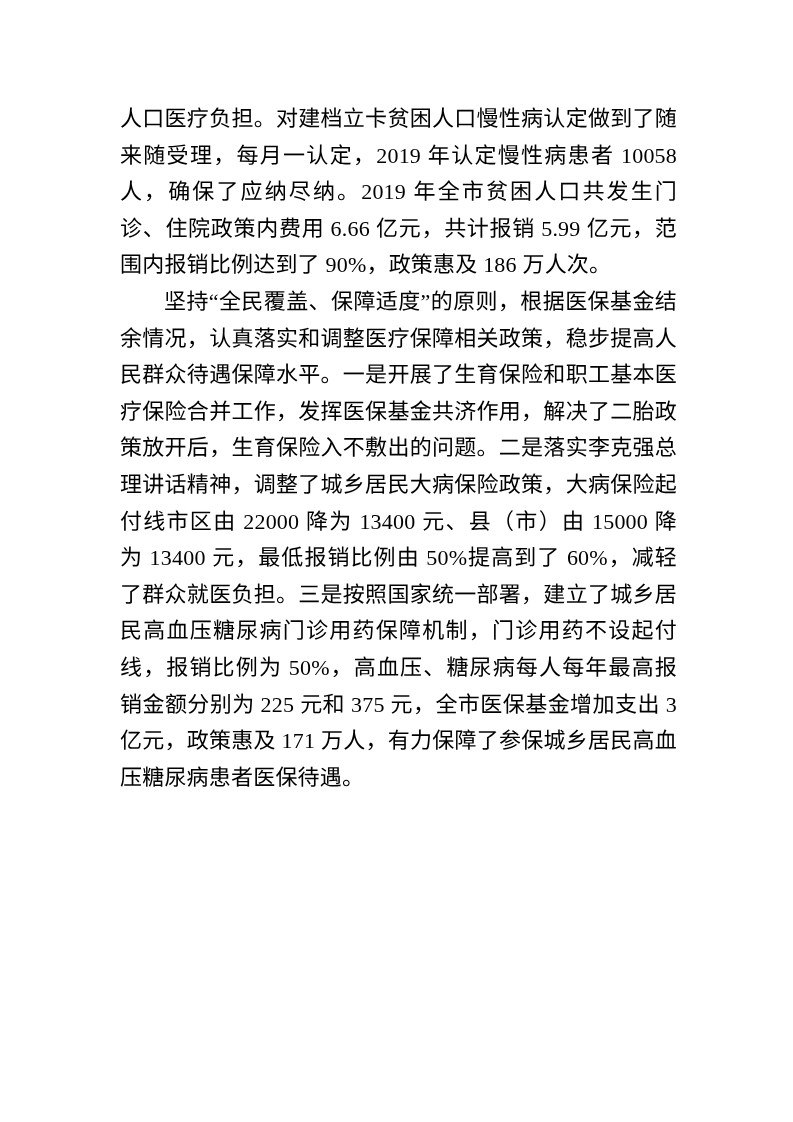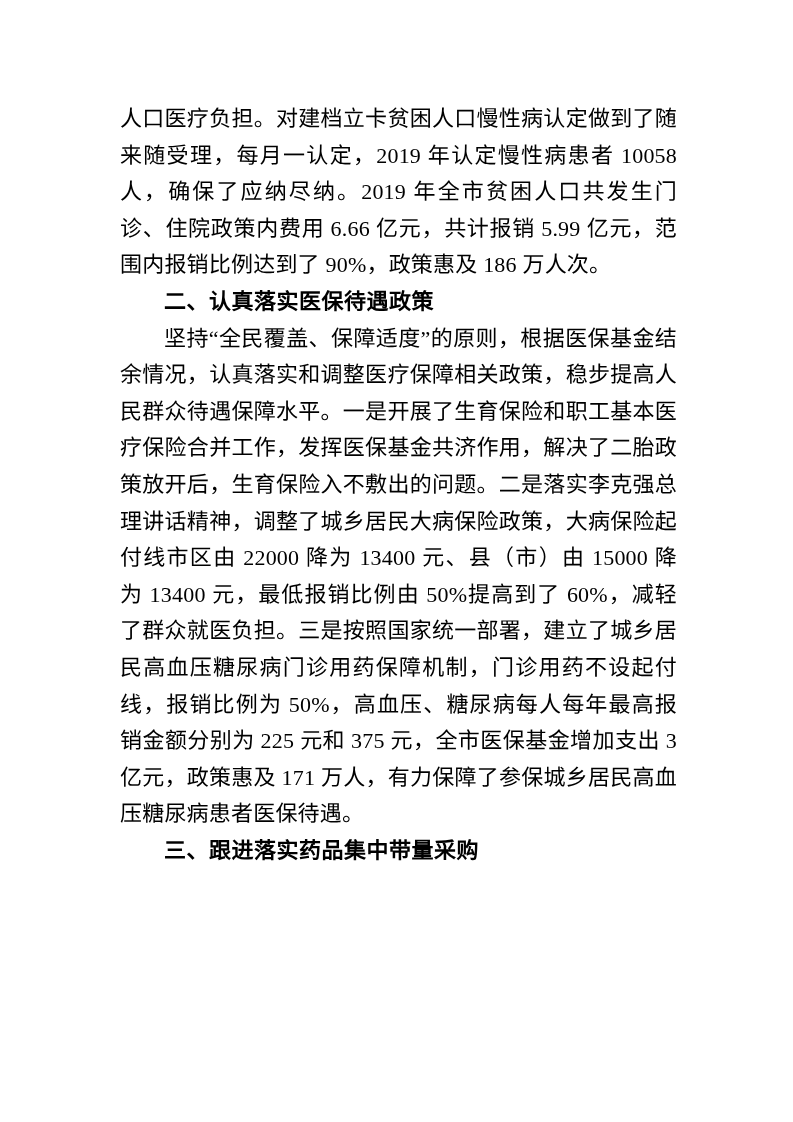--- a/index.html
+++ b/index.html
@@ -49,21 +49,19 @@
   }
 </style>
 </head>
 <body>
 
 <div class="page">
   <div class="content">
 
     <p class="para continued">人口医疗负担。对建档立卡贫困人口慢性病认定做到了随来随受理，每月一认定，2019 年认定慢性病患者 10058 人，确保了应纳尽纳。2019 年全市贫困人口共发生门诊、住院政策内费用 6.66 亿元，共计报销 5.99 亿元，范围内报销比例达到了 90%，政策惠及 186 万人次。</p>
 
-    <h2 class="heading">二、认真落实医保待遇政策</h2>
 
     <p class="para">坚持“全民覆盖、保障适度”的原则，根据医保基金结余情况，认真落实和调整医疗保障相关政策，稳步提高人民群众待遇保障水平。一是开展了生育保险和职工基本医疗保险合并工作，发挥医保基金共济作用，解决了二胎政策放开后，生育保险入不敷出的问题。二是落实李克强总理讲话精神，调整了城乡居民大病保险政策，大病保险起付线市区由 22000 降为 13400 元、县（市）由 15000 降为 13400 元，最低报销比例由 50%提高到了 60%，减轻了群众就医负担。三是按照国家统一部署，建立了城乡居民高血压糖尿病门诊用药保障机制，门诊用药不设起付线，报销比例为 50%，高血压、糖尿病每人每年最高报销金额分别为 225 元和 375 元，全市医保基金增加支出 3 亿元，政策惠及 171 万人，有力保障了参保城乡居民高血压糖尿病患者医保待遇。</p>
 
-    <h2 class="heading">三、跟进落实药品集中带量采购</h2>
 
 
   </div>
 </div>
 
 </body></html>

